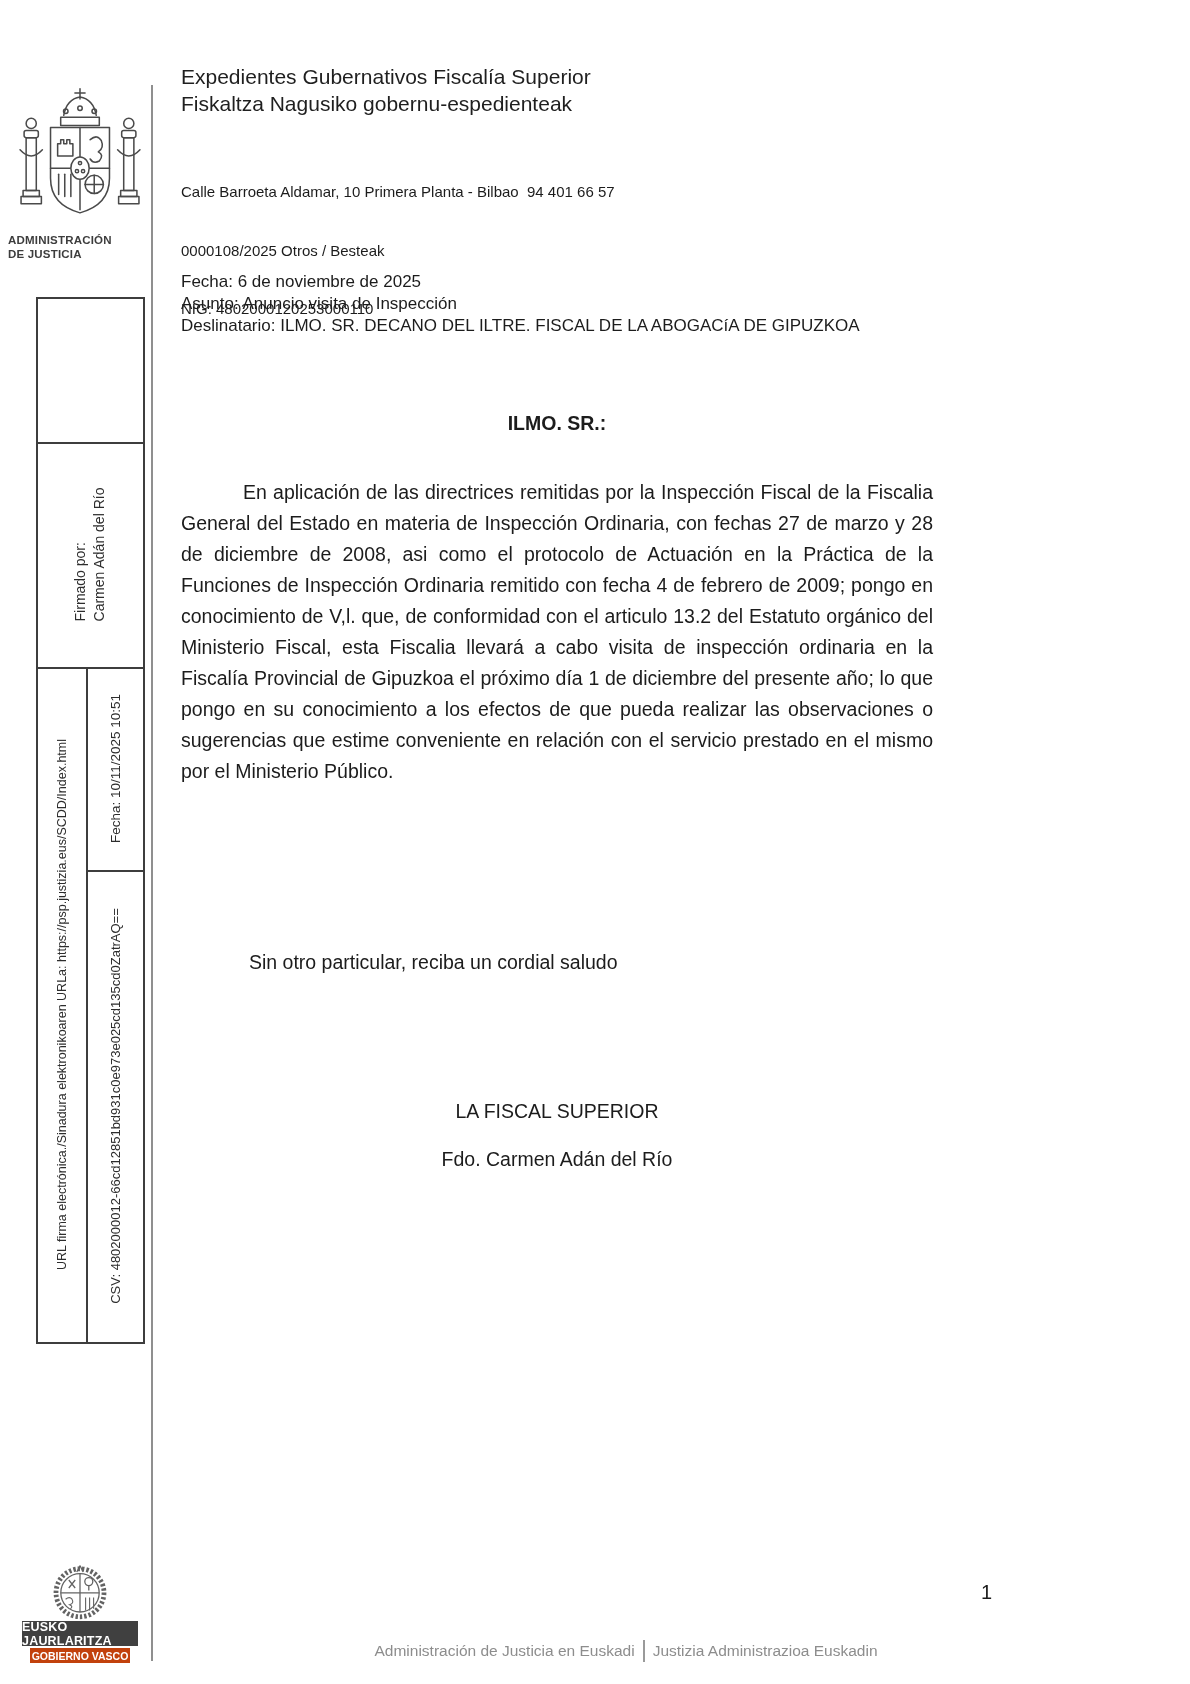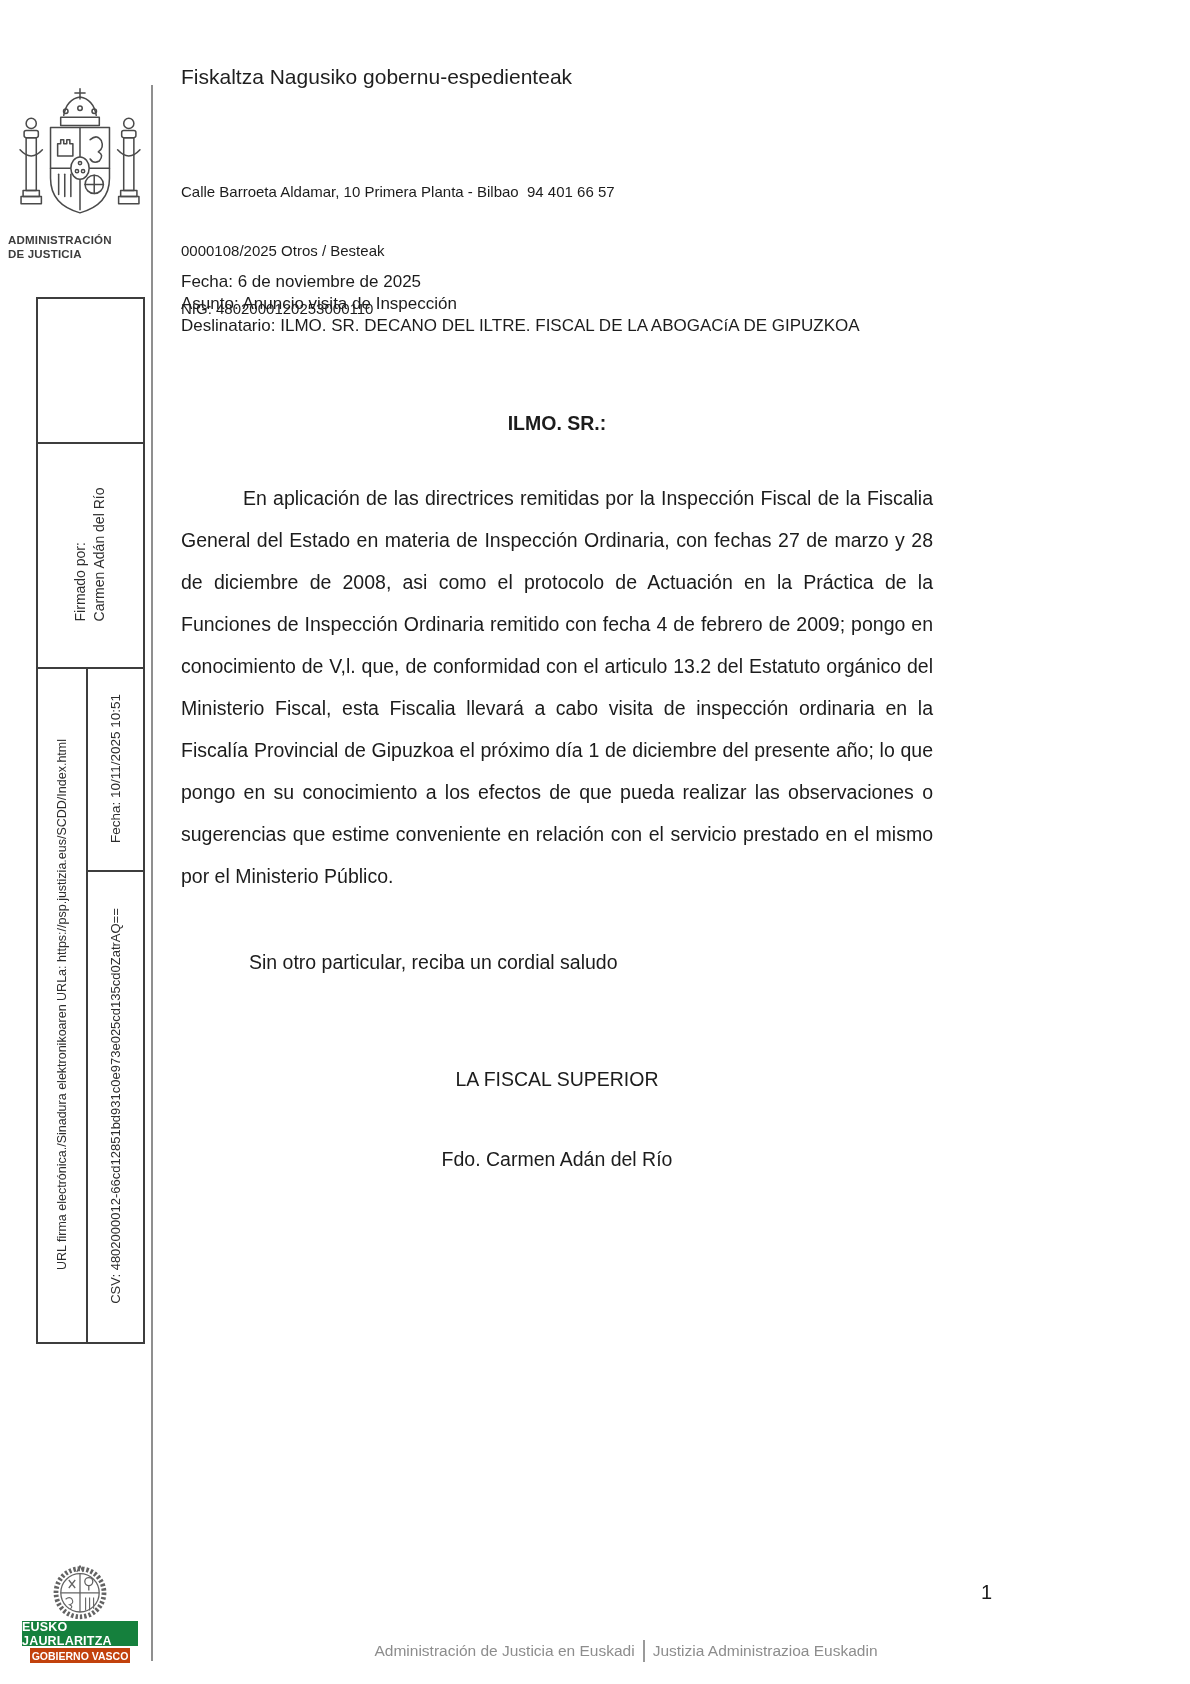--- a/index.html
+++ b/index.html
@@ -21,45 +21,45 @@
   .hdr-addr  { position:absolute; left:181px; top:143px; font-size:15px; line-height:19.5px; white-space:pre-wrap; }
 
   
   .meta { position:absolute; left:181px; top:271px; width:752px; font-size:17px; line-height:22px; }
   .meta .just { text-align:justify; }
 
   .salutation { position:absolute; left:181px; top:412px; width:752px; text-align:center;
     font-weight:bold; font-size:19.5px; }
 
   .body-par { position:absolute; left:181px; top:477px; width:752px; font-size:19.5px;
-    line-height:42px; text-align:justify; text-indent:62px; }
+    line-height:31px; text-align:justify; text-indent:62px; }
 
   .closing { position:absolute; left:249px; top:951px; font-size:19.5px; }
-  .signer-title { position:absolute; left:181px; top:1068px; width:752px; text-align:center; font-size:19.5px; }
+  .signer-title { position:absolute; left:181px; top:1100px; width:752px; text-align:center; font-size:19.5px; }
   .signer-name  { position:absolute; left:181px; top:1148px; width:752px; text-align:center; font-size:19.5px; }
 
   
   .sbox { position:absolute; border:2px solid #3d3d3d; box-sizing:border-box; background:#ffffff; }
   .box-empty    { left:36px; top:297px; width:109px; height:147px; }
   .box-signed   { left:36px; top:442px; width:109px; height:227px; }
   .box-url      { left:36px; top:667px; width:52px;  height:677px; }
   .box-date     { left:86px; top:667px; width:59px;  height:205px; }
   .box-csv      { left:86px; top:870px; width:59px;  height:474px; }
 
   .rot { position:absolute; transform-origin:0 0; transform:rotate(-90deg);
     display:flex; align-items:center; justify-content:center; color:#2d2d2d; }
   .rot-signed { left:38px; top:665px; width:221px; height:103px; font-size:14px; }
   .rot-signed .twolines { text-align:left; line-height:19px; }
   .rot-date { left:88px; top:868px; width:199px; height:55px; font-size:13.5px; }
   .rot-url  { left:38px; top:1340px; width:671px; height:48px; font-size:12.5px; white-space:nowrap; }
   .rot-csv  { left:88px; top:1340px; width:468px; height:55px; font-size:13px; white-space:nowrap; }
 
   
   .eusko-svg { position:absolute; left:30px; top:1564px; width:100px; height:56px; }
-  .banner1 { position:absolute; left:22px; top:1621px; width:116px; height:25px; background:#15803d;
+  .banner1 { position:absolute; left:22px; top:1621px; width:116px; height:25px; background:#404040;
     color:#ffffff; font-weight:bold; font-size:12.5px; display:flex; align-items:center; justify-content:center;
     letter-spacing:.2px; }
   .banner2 { position:absolute; left:30px; top:1648px; width:100px; height:15px; background:#c2410c;
     color:#ffffff; font-weight:bold; font-size:10.5px; display:flex; align-items:center; justify-content:center; }
 
   
   .footer { position:absolute; left:181px; top:1640px; width:890px; display:flex;
     justify-content:center; align-items:center; gap:8px; color:#8d8d8d; font-size:15.5px; }
   .fdiv { width:2px; height:22px; background:#9a9a9a; }
 
@@ -118,20 +118,21 @@
       <rect x="99" y="108" width="20" height="7"></rect>
       <path d="M98,62 Q109,74 120,62"></path>
     </g>
   </svg>
   <div class="coa-caption">
     <div>ADMINISTRACIÓN</div>
     <div>DE JUSTICIA</div>
   </div>
 
   <div class="hdr-title">
+    <div>Expedientes Gubernativos Fiscalía Superior</div>
     <div>Fiskaltza Nagusiko gobernu-espedienteak</div>
   </div>
   <div class="hdr-addr">
     <div>Calle Barroeta Aldamar, 10 Primera Planta - Bilbao  94 401 66 57</div>
     <div>0000108/2025 Otros / Besteak</div>
     <div>NIG: 4802000120253000110</div>
   </div>
 
   <div class="meta">
     <div>Fecha: 6 de noviembre de 2025</div>

